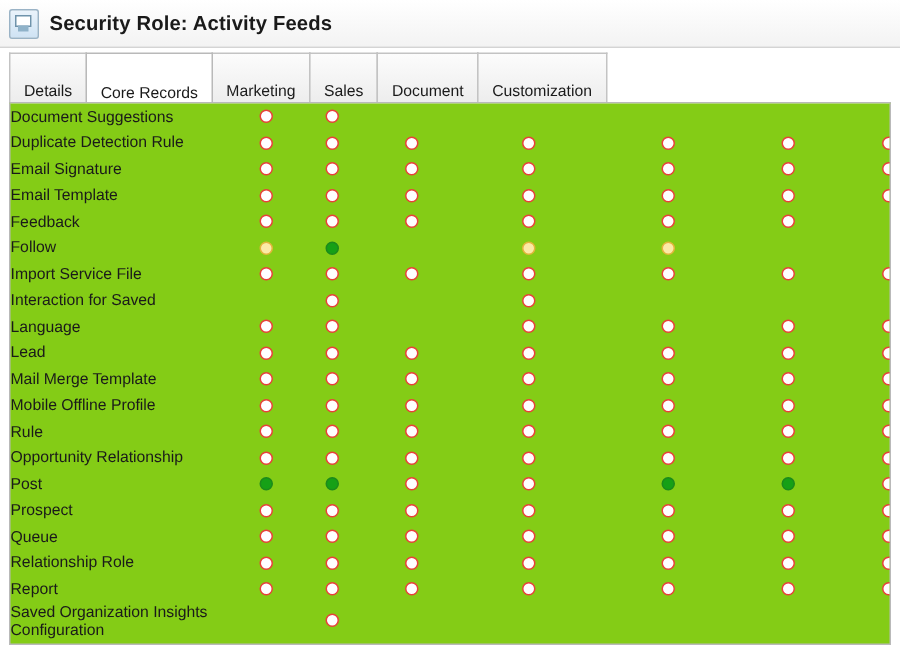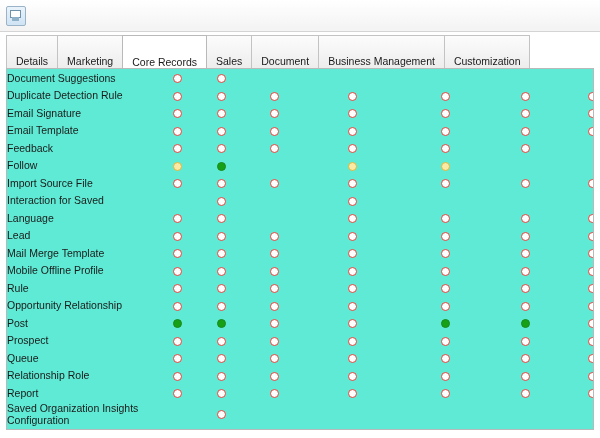--- a/index.html
+++ b/index.html
@@ -103,21 +103,21 @@
     font-weight: normal;
   }
   
   .grid-wrap {
     margin: 0 6px;
     border: 1px solid #b9b9b9;
     border-top: none;
     height: 361px;
     box-sizing: border-box;
     overflow: hidden;
-    background: #5eead4;
+    background: #84cc16;
     position: relative;
   }
   table.grid {
     border-collapse: collapse;
     table-layout: fixed;
     width: 586px;
   }
   table.grid td {
     font-size: 10.5px;
     color: #1a1a1a;
@@ -162,30 +162,30 @@
     height: 9px;
   }
 </style>
 </head>
 <body>
 
 <div id="app">
 
   <div class="header">
     <div class="header-icon"></div>
+    <div class="header-title">Security Role: Activity Feeds</div>
   </div>
 
   <div class="tabstrip-wrap">
     <div class="tabstrip" id="tabstrip">
         <div class="tab">Details</div>
+        <div class="tab active">Core Records</div>
         <div class="tab">Marketing</div>
-        <div class="tab active">Core Records</div>
         <div class="tab">Sales</div>
         <div class="tab">Document</div>
-        <div class="tab">Business Management</div>
         <div class="tab">Customization</div>
       </div>
   </div>
 
   <div class="grid-wrap">
     <table class="grid" id="grid">
       <colgroup id="grid-colgroup">
           <col style="width: 148px;">
           <col style="width: 44px;">
           <col style="width: 44px;">
@@ -257,21 +257,21 @@
             <td class="priv-cell"><span class="circle c-partial"></span></td>
             <td class="priv-cell"><span class="circle c-full"></span></td>
             <td class="priv-cell"><span class="c-empty"></span></td>
             <td class="priv-cell"><span class="circle c-partial"></span></td>
             <td class="priv-cell"><span class="circle c-partial"></span></td>
             <td class="priv-cell"><span class="c-empty"></span></td>
             <td class="priv-cell"><span class="c-empty"></span></td>
             <td class="priv-cell"></td>
           </tr>
           <tr>
-            <td class="label-cell">Import Source File</td>
+            <td class="label-cell">Import Service File</td>
             <td class="priv-cell"><span class="circle c-none"></span></td>
             <td class="priv-cell"><span class="circle c-none"></span></td>
             <td class="priv-cell"><span class="circle c-none"></span></td>
             <td class="priv-cell"><span class="circle c-none"></span></td>
             <td class="priv-cell"><span class="circle c-none"></span></td>
             <td class="priv-cell"><span class="circle c-none"></span></td>
             <td class="priv-cell"><span class="circle c-none"></span></td>
             <td class="priv-cell"></td>
           </tr>
           <tr>

